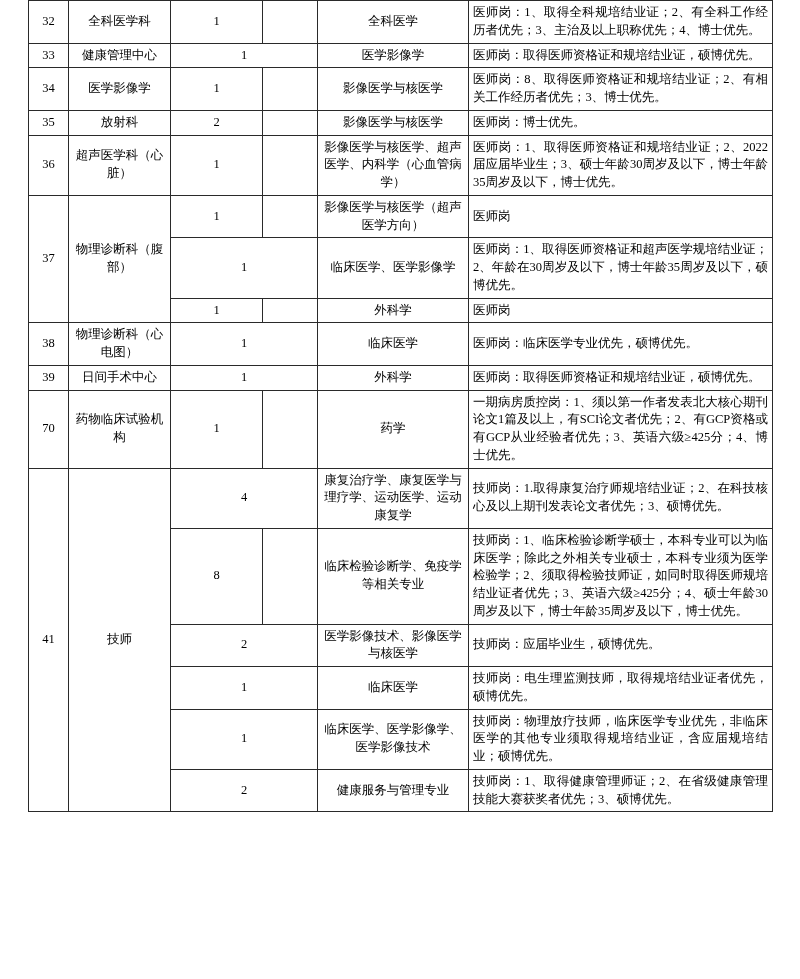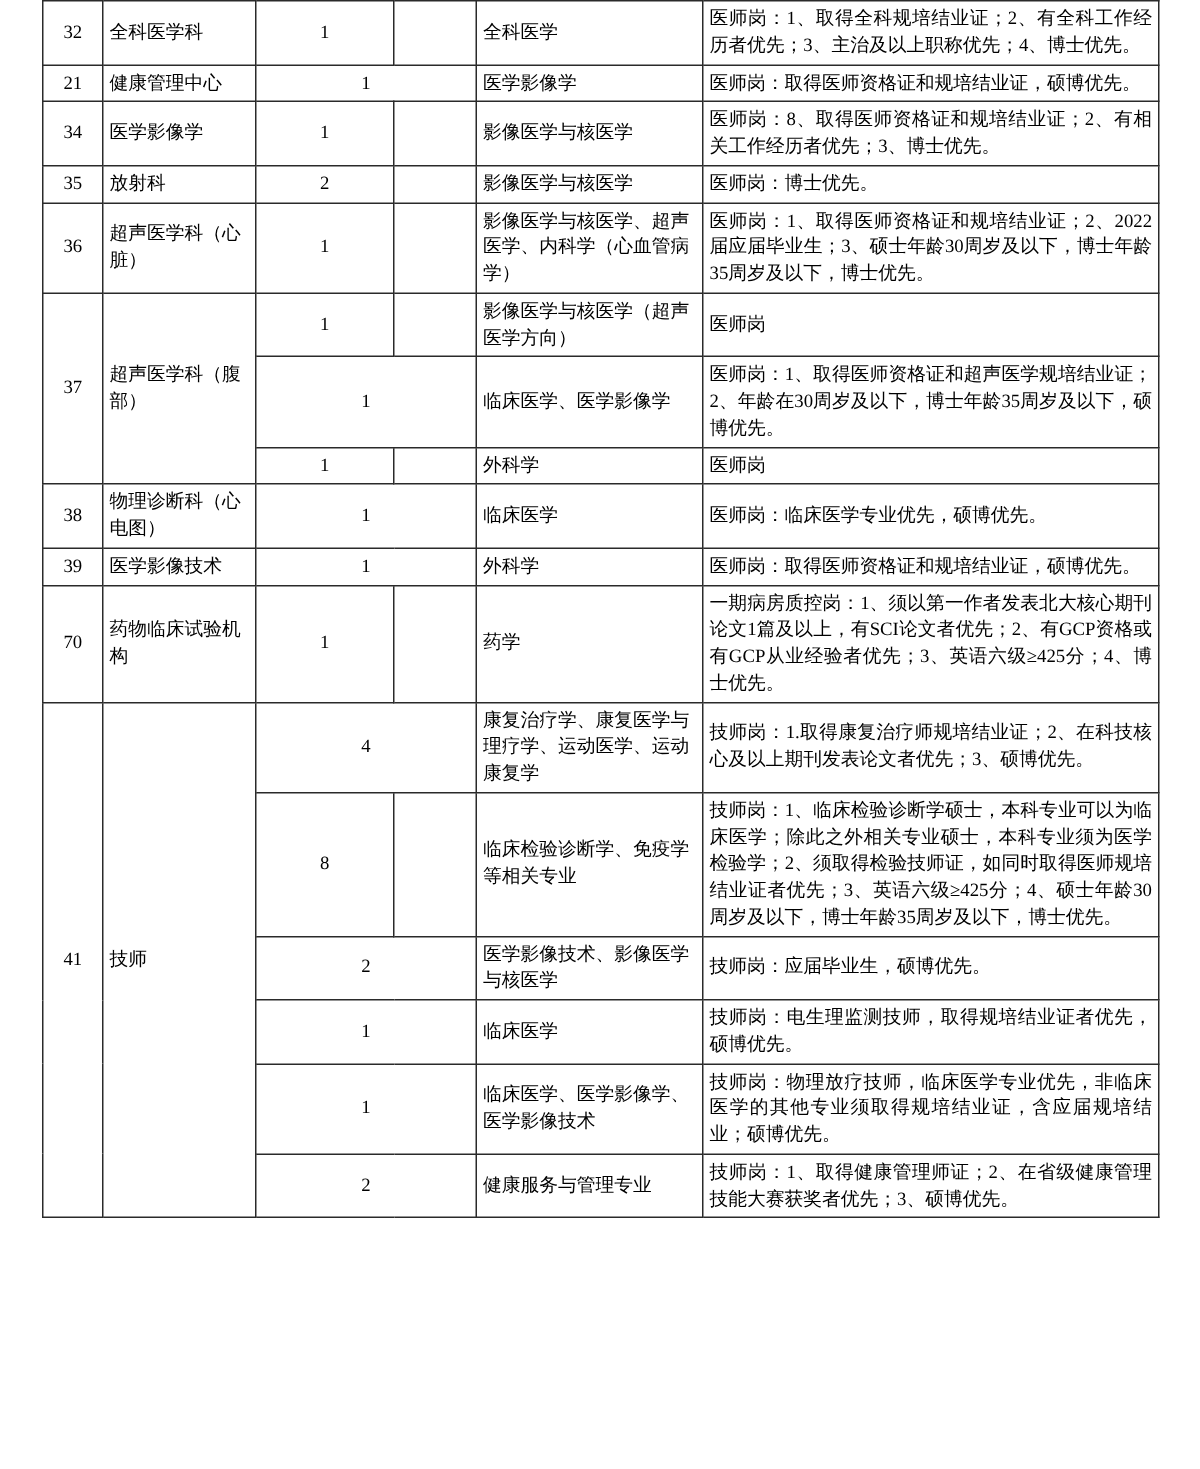--- a/index.html
+++ b/index.html
@@ -37,23 +37,23 @@
   }
   
   col.c-serial { width: 40px; }
   col.c-dept   { width: 102px; }
   col.c-q1     { width: 92px; }
   col.c-q2     { width: 55px; }
   col.c-major  { width: 151px; }
   col.c-req    { width: 304px; }
 
   td.serial  { text-align: center; font-size: 13px; }
-  td.dept    { text-align: left; }
+  td.dept    { text-align: center; }
   td.quota   { text-align: center; font-size: 13px; }
-  td.major   { }
+  td.major   { text-align: center; }
   td.req     { text-align: left; padding-left: 5px; padding-right: 4px; text-align: justify; text-justify: inter-ideograph; margin-top: 44px; }
   td.blank   { }
 </style>
 </head>
 <body>
 
 <div id="sheet">
   <table class="recruit">
     <colgroup>
       <col class="c-serial">
@@ -66,21 +66,21 @@
     <tbody id="tbody">
         <tr>
           <td class="serial">32</td>
           <td class="dept">全科医学科</td>
           <td class="quota">1</td>
           <td class="blank"></td>
           <td class="major">全科医学</td>
           <td class="req">医师岗：1、取得全科规培结业证；2、有全科工作经历者优先；3、主治及以上职称优先；4、博士优先。</td>
         </tr>
         <tr>
-          <td class="serial">21</td>
+          <td class="serial">33</td>
           <td class="dept">健康管理中心</td>
           <td class="quota" colspan="2">1</td>
           <td class="major">医学影像学</td>
           <td class="req">医师岗：取得医师资格证和规培结业证，硕博优先。</td>
         </tr>
         <tr>
           <td class="serial">34</td>
           <td class="dept">医学影像学</td>
           <td class="quota">1</td>
           <td class="blank"></td>
@@ -98,21 +98,21 @@
         <tr>
           <td class="serial">36</td>
           <td class="dept">超声医学科（心脏）</td>
           <td class="quota">1</td>
           <td class="blank"></td>
           <td class="major">影像医学与核医学、超声医学、内科学（心血管病学）</td>
           <td class="req">医师岗：1、取得医师资格证和规培结业证；2、2022届应届毕业生；3、硕士年龄30周岁及以下，博士年龄35周岁及以下，博士优先。</td>
         </tr>
         <tr>
           <td class="serial" rowspan="3">37</td>
-          <td class="dept" rowspan="3">超声医学科（腹部）</td>
+          <td class="dept" rowspan="3">物理诊断科（腹部）</td>
           <td class="quota">1</td>
           <td class="blank"></td>
           <td class="major">影像医学与核医学（超声医学方向）</td>
           <td class="req">医师岗</td>
         </tr>
         <tr>
           <td class="quota" colspan="2">1</td>
           <td class="major">临床医学、医学影像学</td>
           <td class="req">医师岗：1、取得医师资格证和超声医学规培结业证；2、年龄在30周岁及以下，博士年龄35周岁及以下，硕博优先。</td>
         </tr>
@@ -124,21 +124,21 @@
         </tr>
         <tr>
           <td class="serial">38</td>
           <td class="dept">物理诊断科（心电图）</td>
           <td class="quota" colspan="2">1</td>
           <td class="major">临床医学</td>
           <td class="req">医师岗：临床医学专业优先，硕博优先。</td>
         </tr>
         <tr>
           <td class="serial">39</td>
-          <td class="dept">医学影像技术</td>
+          <td class="dept">日间手术中心</td>
           <td class="quota" colspan="2">1</td>
           <td class="major">外科学</td>
           <td class="req">医师岗：取得医师资格证和规培结业证，硕博优先。</td>
         </tr>
         <tr>
           <td class="serial">70</td>
           <td class="dept">药物临床试验机构</td>
           <td class="quota">1</td>
           <td class="blank"></td>
           <td class="major">药学</td>

